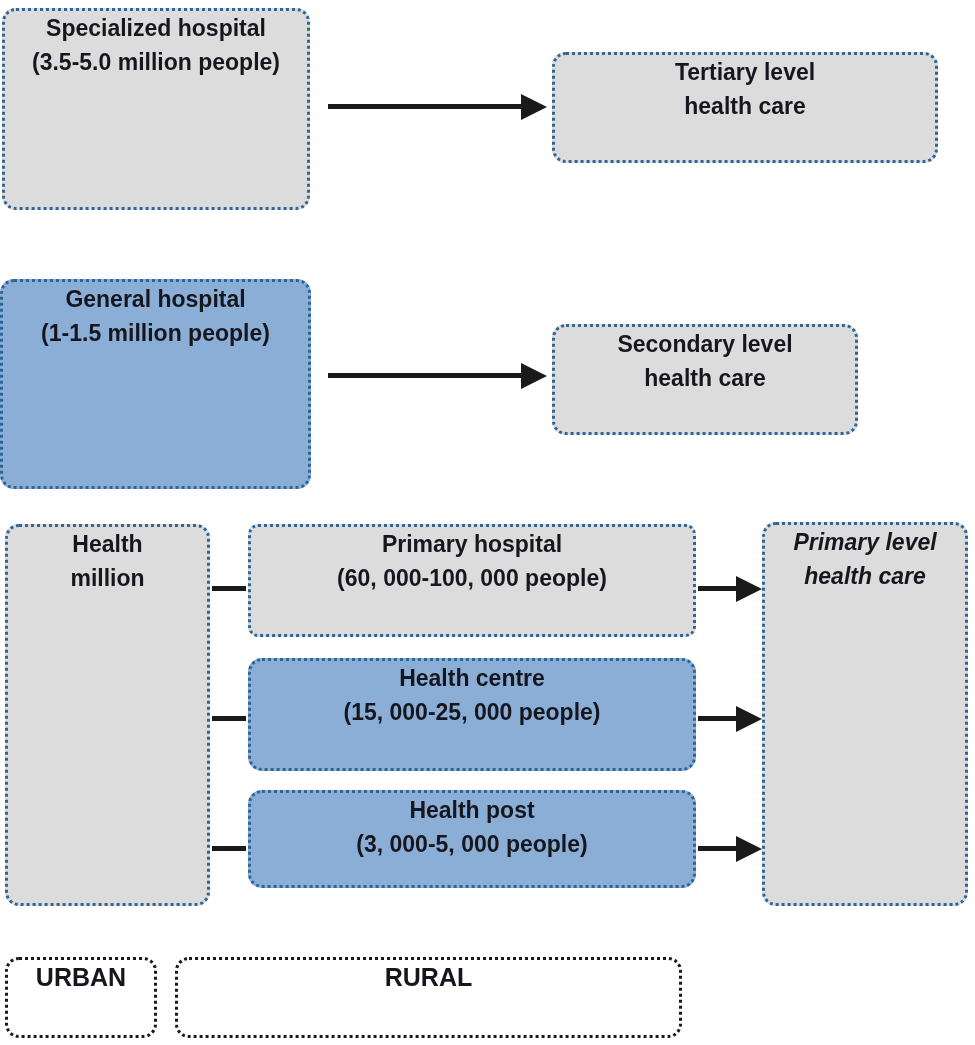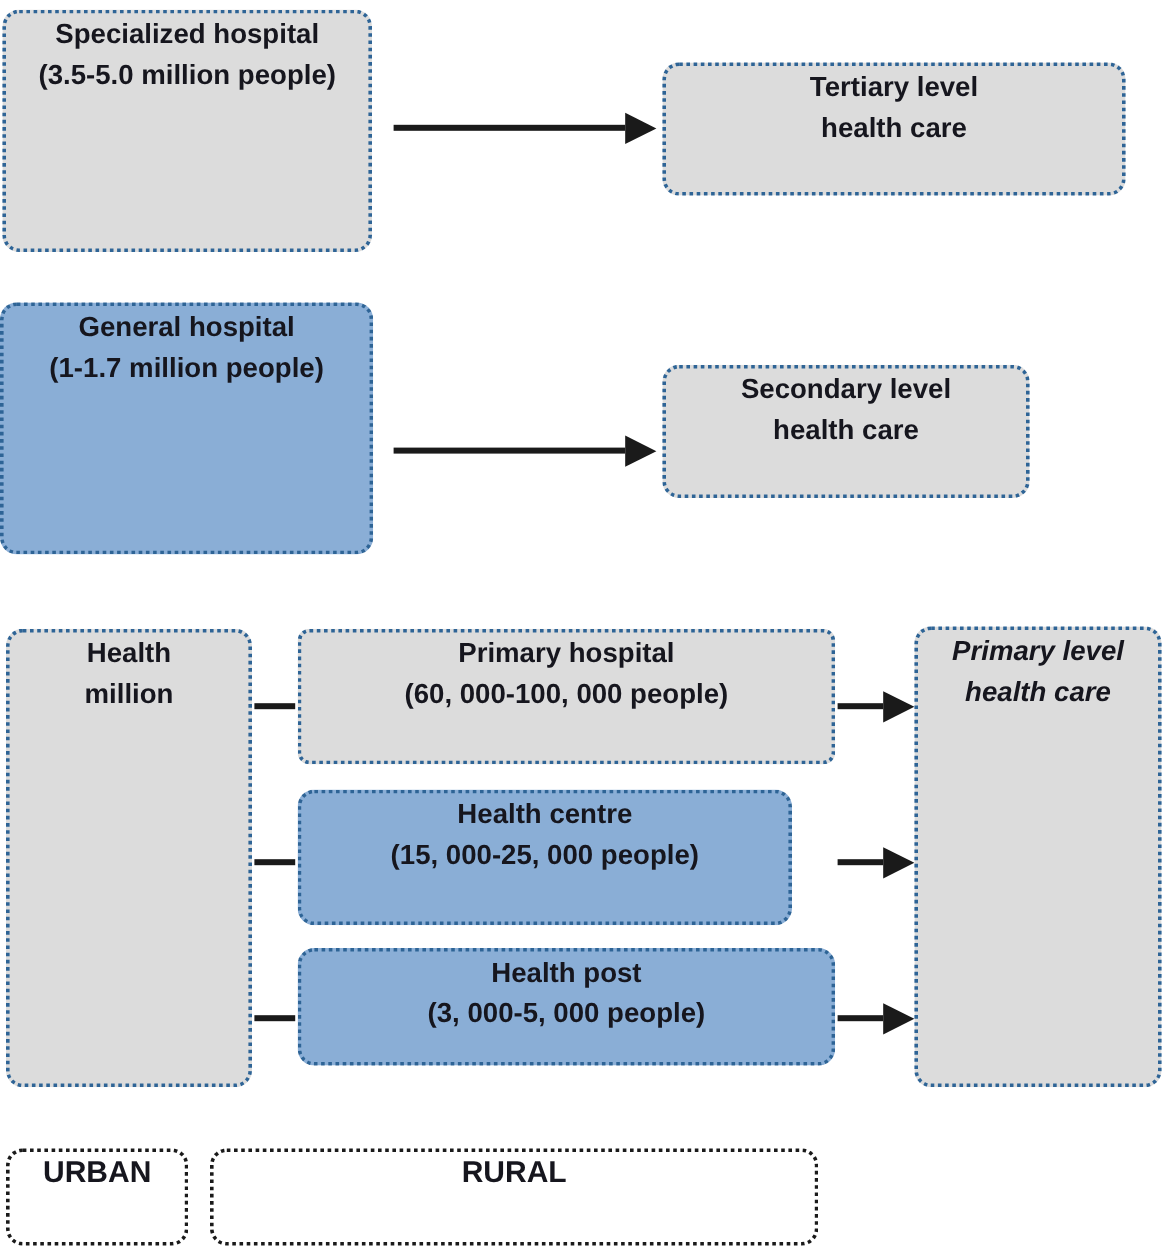--- a/index.html
+++ b/index.html
@@ -67,47 +67,47 @@
     <span>(3.5-5.0 million people)</span>
   </div>
 
   <div class="connector arrowed" style="left:328px; top:104px; width:193px;"></div>
 
   <div class="node gray" style="left:552px; top:52px; width:386px; height:111px;">
     <span>Tertiary level</span>
     <span>health care</span>
   </div>
 
-  <div class="node blue" style="left:0px; top:252px; width:311px; height:210px;">
+  <div class="node blue" style="left:0px; top:279px; width:311px; height:210px;">
     <span>General hospital</span>
-    <span>(1-1.7 million people)</span>
+    <span>(1-1.5 million people)</span>
   </div>
 
   <div class="connector arrowed" style="left:328px; top:373px; width:193px;"></div>
 
-  <div class="node gray" style="left:552px; top:304px; width:306px; height:111px;">
+  <div class="node gray" style="left:552px; top:324px; width:306px; height:111px;">
     <span>Secondary level</span>
     <span>health care</span>
   </div>
 
   <div class="node gray" style="left:5px; top:524px; width:205px; height:382px;">
     <span>Health</span>
     <span>million</span>
   </div>
 
   <div class="connector" style="left:212px; top:586px; width:34px;"></div>
   <div class="connector" style="left:212px; top:716px; width:34px;"></div>
   <div class="connector" style="left:212px; top:846px; width:34px;"></div>
 
   <div class="node gray" style="left:248px; top:524px; width:448px; height:113px;border-radius:10px;">
     <span>Primary hospital</span>
     <span>(60, 000-100, 000 people)</span>
   </div>
 
-  <div class="node blue" style="left:248px; top:658px; width:412px; height:113px;">
+  <div class="node blue" style="left:248px; top:658px; width:448px; height:113px;">
     <span>Health centre</span>
     <span>(15, 000-25, 000 people)</span>
   </div>
 
   <div class="node blue" style="left:248px; top:790px; width:448px; height:98px;">
     <span>Health post</span>
     <span>(3, 000-5, 000 people)</span>
   </div>
 
   <div class="connector arrowed" style="left:698px; top:586px; width:38px;"></div>

